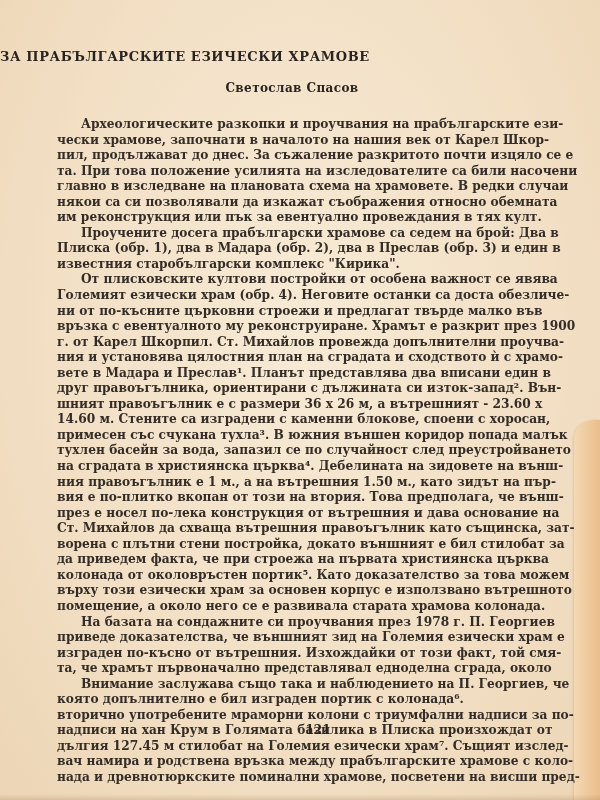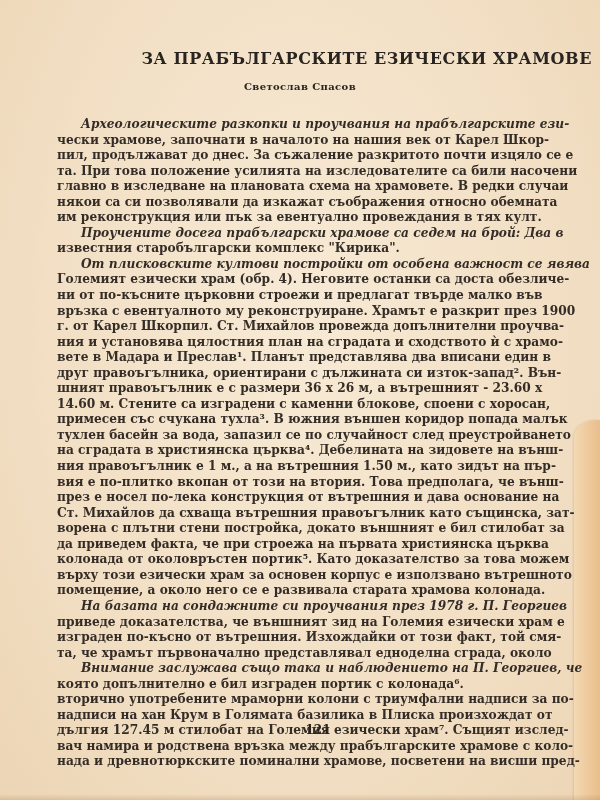--- a/index.html
+++ b/index.html
@@ -19,39 +19,39 @@
     background: linear-gradient(90deg, #f3d9b4 0%, #eec89a 60%, #e9be8c 100%);
     border-top-left-radius: 22px 18px;
     box-shadow: -1px 0 2px rgba(180,130,80,0.25);
   }
   .bottom-edge {
     position: absolute; left: 0; bottom: 0; width: 600px; height: 6px;
     background: linear-gradient(180deg, rgba(0,0,0,0) 0%, rgba(160,120,80,0.25) 100%);
   }
   .title {
     position: absolute; left: 0; width: 592px; top: 49px;
-    text-align: right; font-weight: bold; font-size: 16px;
+    text-align: left; font-weight: bold; font-size: 13px;
     letter-spacing: 0.6px;
   }
   .author {
-    position: absolute; left: 12px; width: 576px; top: 81px;
-    text-align: center; font-weight: bold; font-size: 10px;
+    position: absolute; left: 4px; width: 576px; top: 81px;
+    text-align: center; font-weight: bold; font-size: 12px;
     letter-spacing: 0.4px;
   }
   .body-text {
     position: absolute; left: 57px; top: 117px; width: 483px;
     font-size: 12.2px; line-height: 15.55px; font-weight: bold;
     color: #342c26;
   }
   .line {
     display: block; white-space: nowrap;
     text-align: justify; text-align-last: justify;
     height: 15.55px;
   }
-  .line.indent { padding-left: 24px; font-style: italic; }
+  .line.indent { padding-left: 24px; }
   .line.last { text-align-last: left; }
   .page-number {
     position: absolute; left: 266px; top: 723px; width: 40px;
     text-align: center; font-weight: bold; font-size: 12px; margin-left: 32px;
   }
 </style>
 </head>
 <body>
 
 <div class="page">
@@ -63,20 +63,21 @@
 
   <div class="body-text" id="body-text">
       <span class="line indent">Археологическите разкопки и проучвания на прабългарските ези-</span>
       <span class="line">чески храмове, започнати в началото на нашия век от Карел Шкор-</span>
       <span class="line">пил, продължават до днес. За съжаление разкритото почти изцяло се е</span>
       <span class="line">та. При това положение усилията на изследователите са били насочени</span>
       <span class="line">главно в изследване на плановата схема на храмовете. В редки случаи</span>
       <span class="line">някои са си позволявали да изкажат съображения относно обемната</span>
       <span class="line last">им реконструкция или пък за евентуално провеждания в тях култ.</span>
       <span class="line indent">Проучените досега прабългарски храмове са седем на брой: Два в</span>
+      <span class="line">Плиска (обр. 1), два в Мадара (обр. 2), два в Преслав (обр. 3) и един в</span>
       <span class="line last">известния старобългарски комплекс "Кирика".</span>
       <span class="line indent">От плисковските култови постройки от особена важност се явява</span>
       <span class="line">Големият езически храм (обр. 4). Неговите останки са доста обезличе-</span>
       <span class="line">ни от по-късните църковни строежи и предлагат твърде малко във</span>
       <span class="line">връзка с евентуалното му реконструиране. Храмът е разкрит през 1900</span>
       <span class="line">г. от Карел Шкорпил. Ст. Михайлов провежда допълнителни проучва-</span>
       <span class="line">ния и установява цялостния план на сградата и сходството ѝ с храмо-</span>
       <span class="line">вете в Мадара и Преслав¹. Планът представлява два вписани един в</span>
       <span class="line">друг правоъгълника, ориентирани с дължината си изток-запад². Вън-</span>
       <span class="line">шният правоъгълник е с размери 36 х 26 м, а вътрешният - 23.60 х</span>

